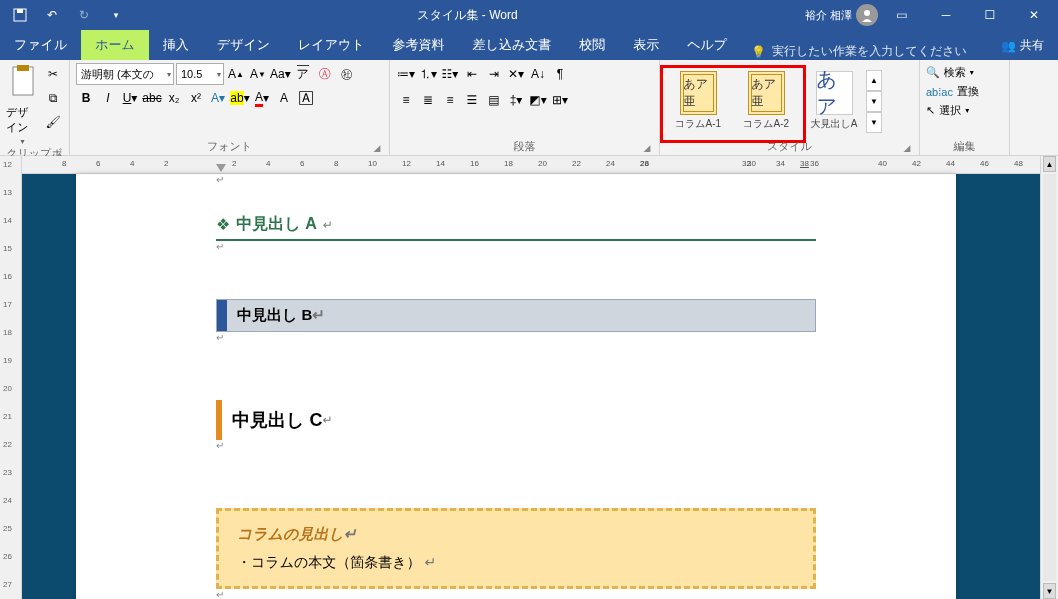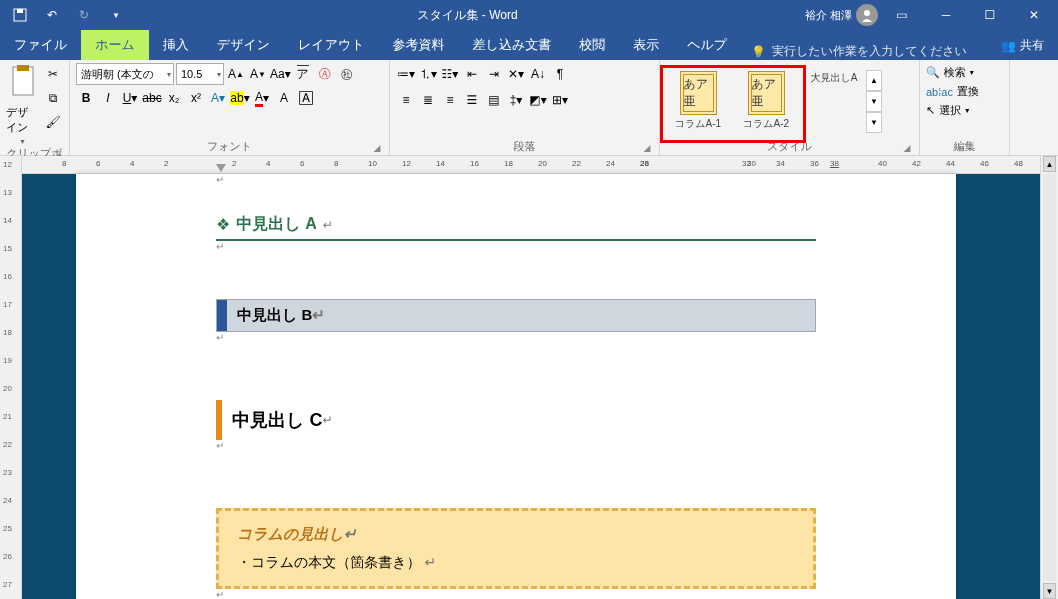--- a/index.html
+++ b/index.html
@@ -223,20 +223,21 @@
         <div class="redbox" style="left:-6px;top:-6px;width:146px;height:78px"></div>
         <div class="style-item">
           <div class="style-prev hl">あア亜</div>
           <div class="style-label">コラムA-1</div>
         </div>
         <div class="style-item">
           <div class="style-prev hl">あア亜</div>
           <div class="style-label">コラムA-2</div>
         </div>
         <div class="style-item">
+          <div class="style-prev big">あア</div>
           <div class="style-label">大見出しA</div>
         </div>
       </div>
       <div class="gallery-arrows">
         <div class="ga-btn">▲</div>
         <div class="ga-btn">▼</div>
         <div class="ga-btn">▼</div>
       </div>
     </div>
     <div class="group-label"><span>スタイル</span><span class="dlaunch">◢</span></div>
@@ -303,21 +304,21 @@
         <span class="tick" style="left: 482px;">18</span>
         <span class="tick" style="left: 516px;">20</span>
         <span class="tick" style="left: 550px;">22</span>
         <span class="tick" style="left: 584px;">24</span>
         <span class="tick" style="left: 618px;">26</span>
         <span class="tick" style="left: 618px;">28</span>
         <span class="tick" style="left: 686px; padding-left: 39px;">30</span>
         <span class="tick" style="left: 720px;">32</span>
         <span class="tick" style="left: 754px;">34</span>
         <span class="tick" style="left: 788px;">36</span>
-        <span class="tick" style="left: 808px; text-decoration: underline;">38</span>
+        <span class="tick" style="left: 778px; text-decoration: underline;">38</span>
         <span class="tick" style="left: 856px;">40</span>
         <span class="tick" style="left: 890px;">42</span>
         <span class="tick" style="left: 924px;">44</span>
         <span class="tick" style="left: 958px;">46</span>
         <span class="tick" style="left: 992px;">48</span>
       </div>
     <div class="page">
       <div class="blank">↵</div>
       <div class="heading-a">
         <span class="diamond">❖</span>

